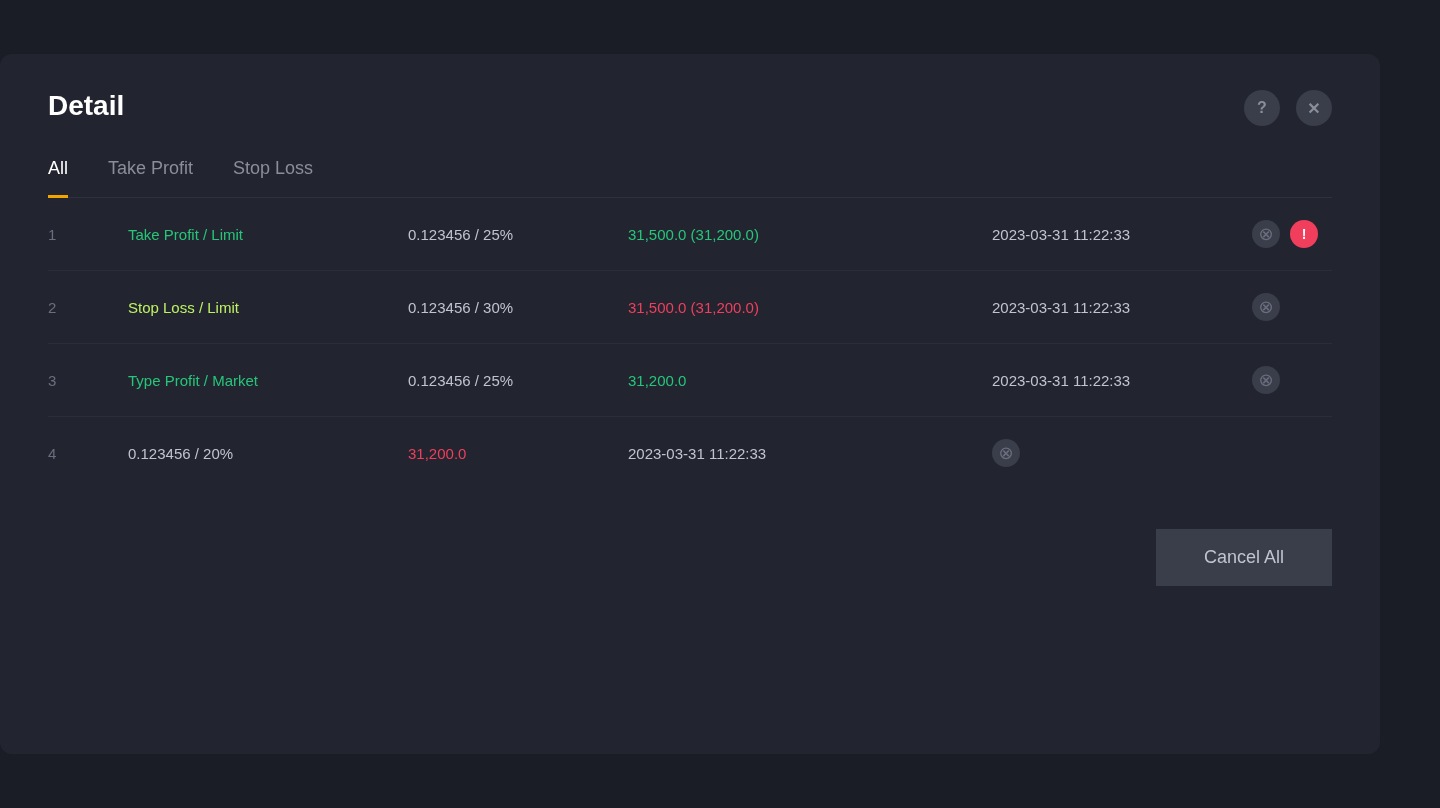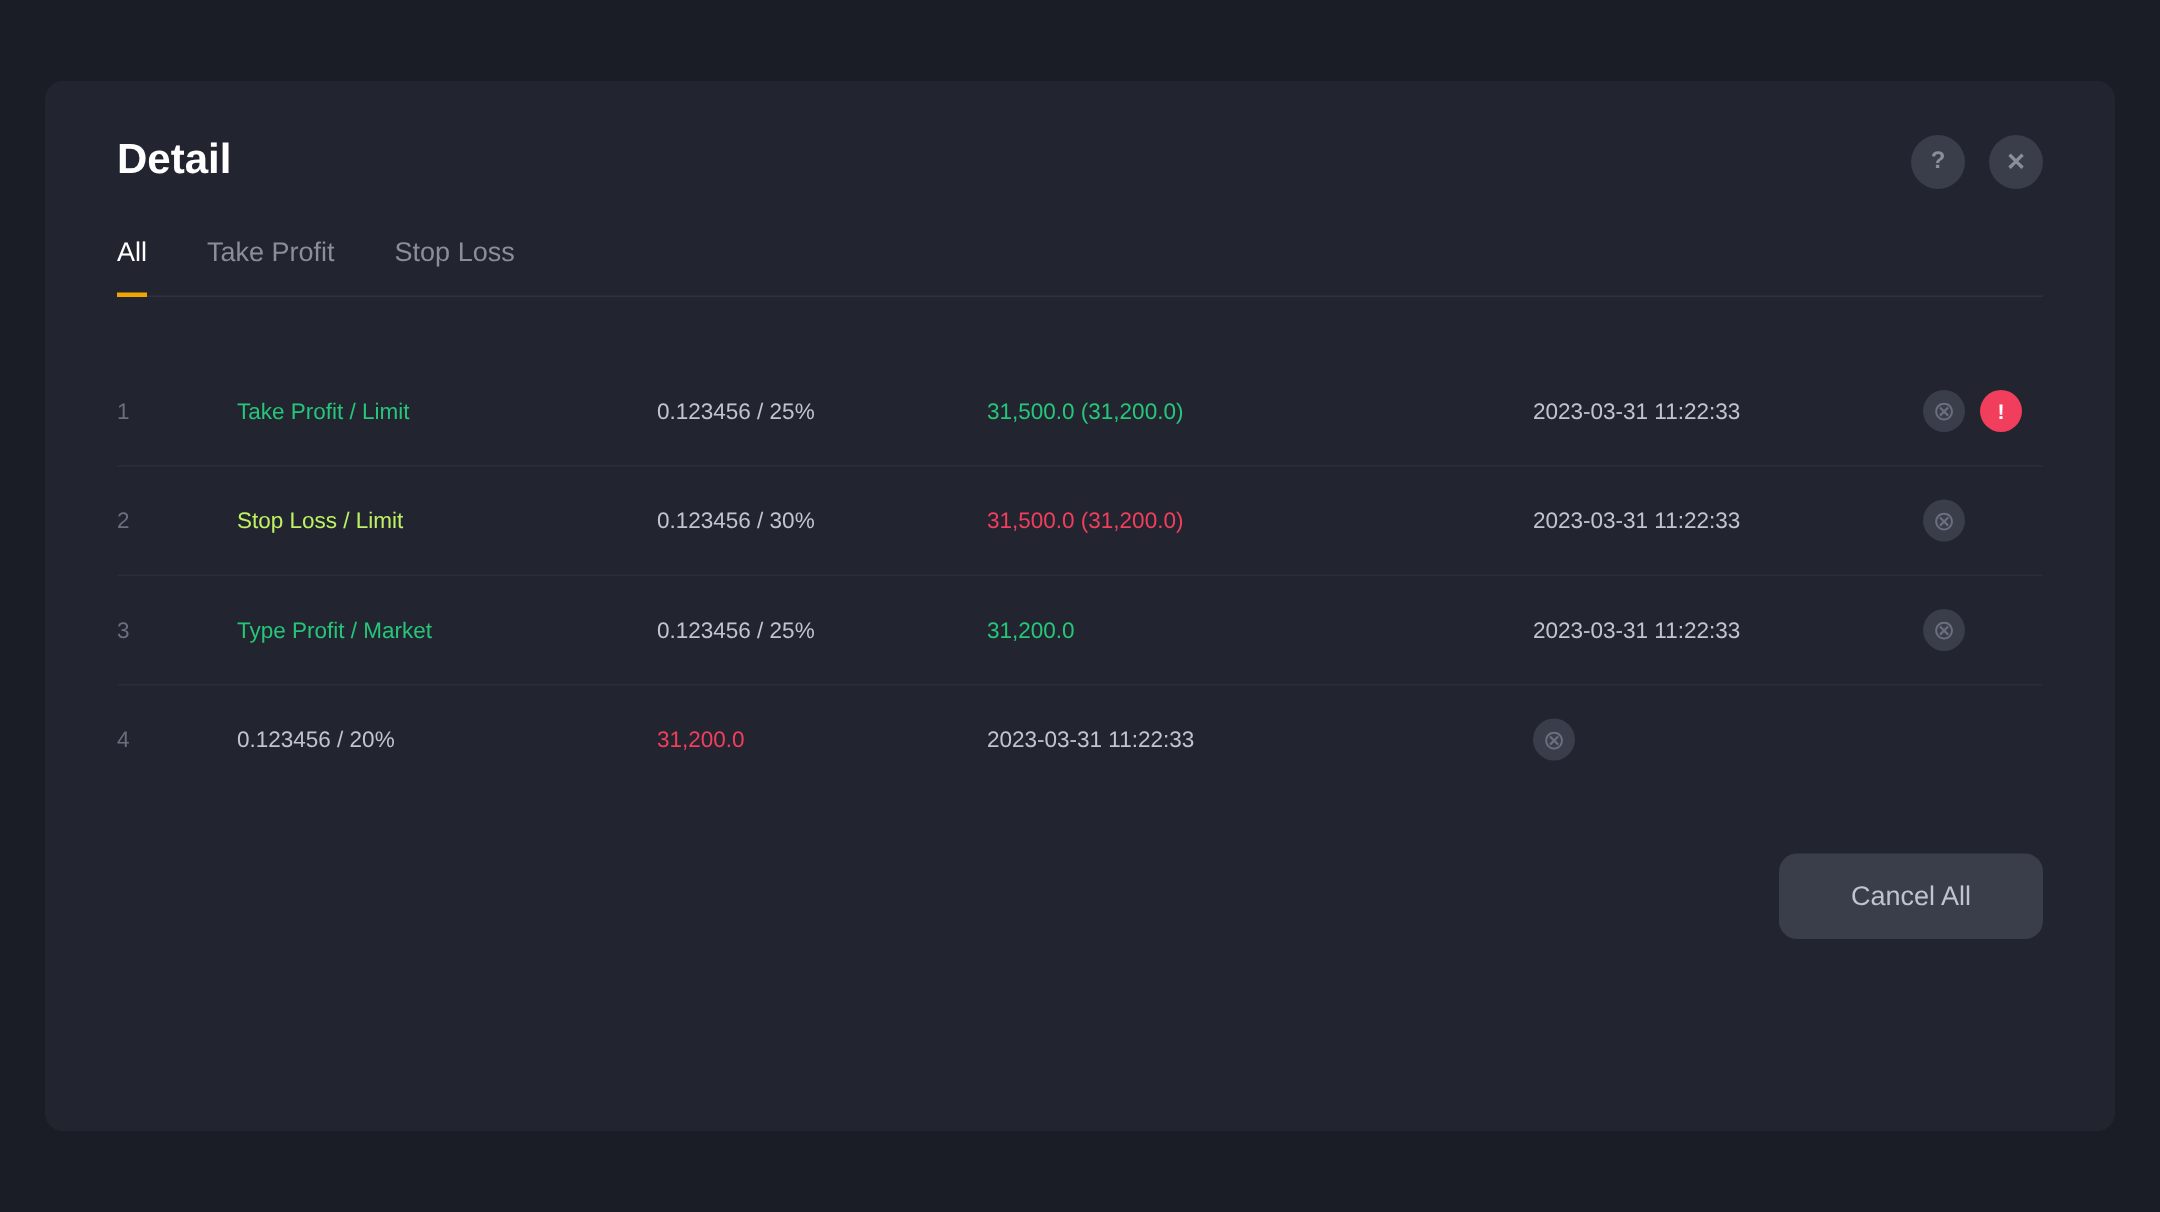--- a/index.html
+++ b/index.html
@@ -16,21 +16,21 @@
       min-height: 100vh;
       font-family: -apple-system, BlinkMacSystemFont, 'Segoe UI', sans-serif;
     }
 
     .modal-overlay {
       width: 1440px;
       height: 808px;
       background: #1a1d26;
       display: flex;
       align-items: center;
-      justify-content: center;
+      justify-content: flex-start;
     }
 
     .modal {
       background: #22252f;
       border-radius: 12px;
       width: 1380px;
       min-height: 700px;
       padding: 36px 48px 40px 48px;
       position: relative;
     }
@@ -66,21 +66,20 @@
       justify-content: center;
       color: #8a8d9a;
       font-size: 16px;
       font-weight: 700;
     }
 
     .tabs {
       display: flex;
       align-items: center;
       gap: 40px;
-      margin-bottom: 40px;
       border-bottom: 1px solid #2e3140;
       padding-bottom: 0;
     }
 
     .tab {
       color: #8a8d9a;
       font-size: 18px;
       font-weight: 500;
       cursor: pointer;
       padding-bottom: 16px;
@@ -193,21 +192,21 @@
     .footer {
       display: flex;
       justify-content: flex-end;
       margin-top: 40px;
     }
 
     .cancel-all-btn {
       background: #3a3d4a;
       color: #c0c3d0;
       border: none;
-      border-radius: 12px;
+      border-radius: 0;
       padding: 18px 48px;
       font-size: 18px;
       font-weight: 500;
       cursor: pointer;
     }
   </style>
 </head>
 <body>
 
 <div class="modal-overlay">

